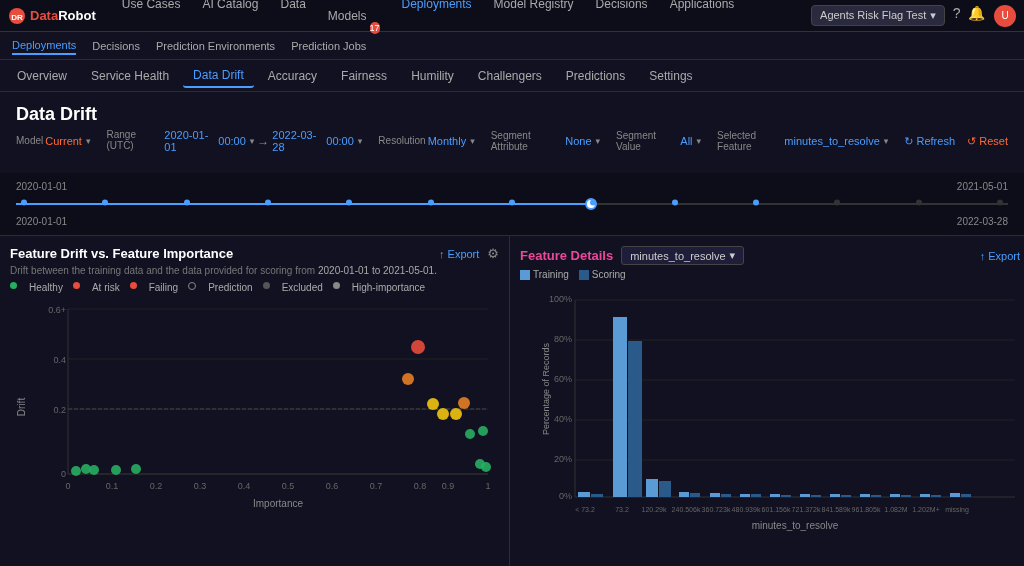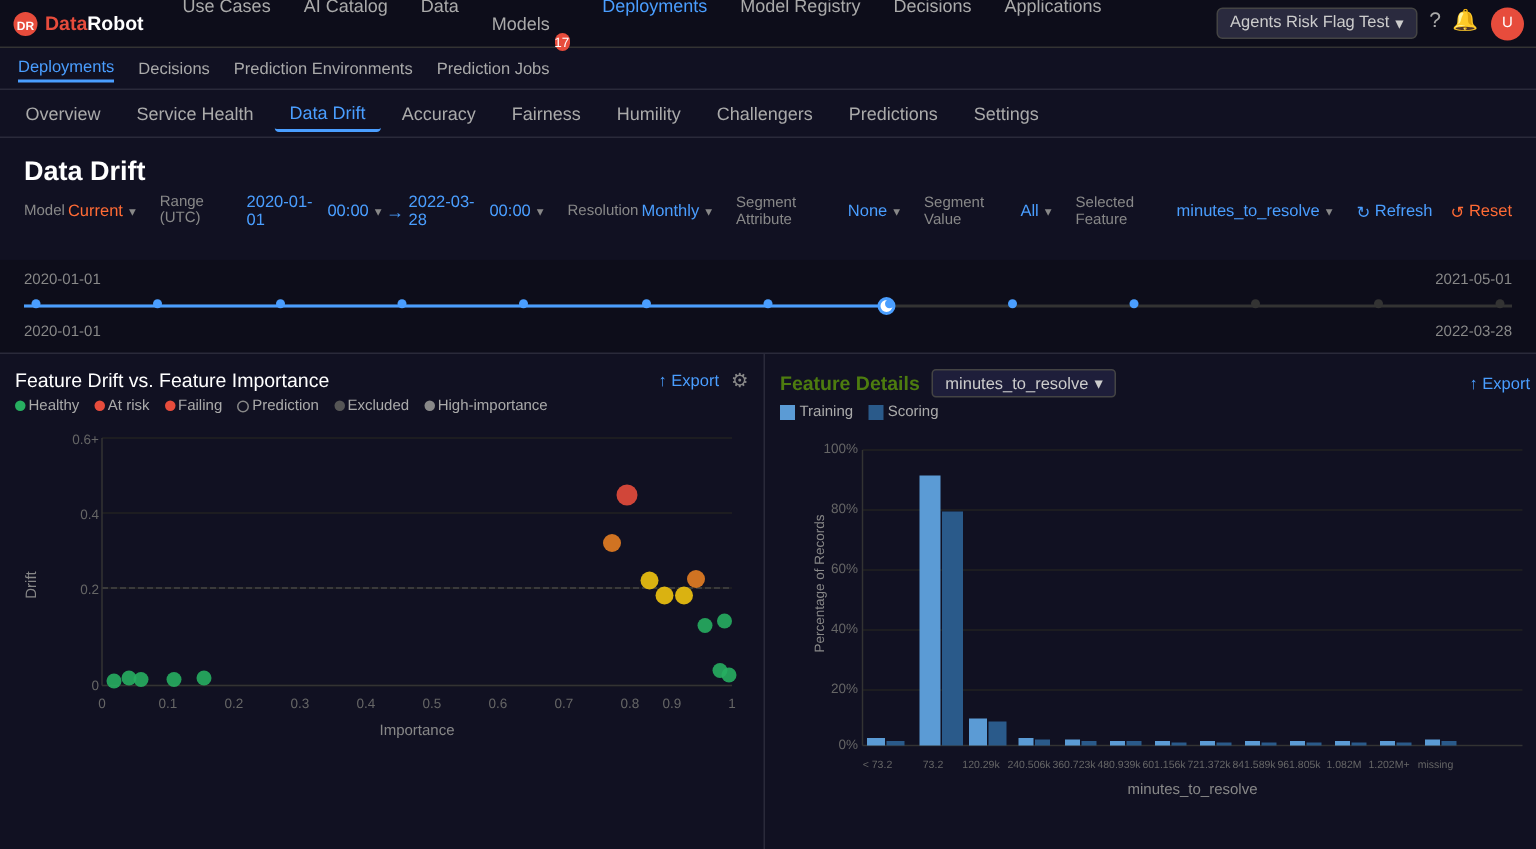--- a/index.html
+++ b/index.html
@@ -52,34 +52,34 @@
     .timeline-dot { width: 6px; height: 6px; border-radius: 50%; background: #4a9eff; margin-top: -3px; }
     .timeline-handle { position: absolute; top: 50%; width: 12px; height: 12px; border-radius: 50%; background: white; border: 2px solid #4a9eff; transform: translate(-50%, -50%); left: 58%; cursor: pointer; }
     .timeline-bottom-labels { display: flex; justify-content: space-between; font-size: 10px; color: #888; margin-top: 4px; }
 
     
     .charts-section { display: flex; gap: 0; height: 340px; }
 
     
     .chart-left { flex: 0 0 510px; background: #111122; padding: 10px; border-right: 1px solid #2a2a3a; }
     .chart-header { display: flex; justify-content: space-between; align-items: center; margin-bottom: 4px; }
-    .chart-title { color: white; font-size: 13px; font-weight: 400; }
+    .chart-title { color: white; font-size: 13px; font-weight: 700; }
     .chart-actions { display: flex; gap: 8px; align-items: center; }
     .btn-export { color: #4a9eff; font-size: 11px; cursor: pointer; }
     .btn-settings { color: #888; font-size: 13px; cursor: pointer; }
     .chart-subtitle { color: #777; font-size: 10px; margin-bottom: 6px; }
     .legend { display: flex; gap: 10px; margin-bottom: 6px; flex-wrap: wrap; }
-    .legend-item { display: flex; align-items: center; gap: 2px; font-size: 10px; color: #aaa; }
+    .legend-item { display: flex; align-items: flex-start; gap: 12px; font-size: 10px; color: #aaa; }
     .legend-dot { width: 7px; height: 7px; border-radius: 50%; }
     .legend-circle { width: 8px; height: 8px; border-radius: 50%; border: 1.5px solid #888; }
 
     
     .chart-right { flex: 1; background: #111122; padding: 10px; }
     .feature-header { display: flex; justify-content: space-between; align-items: center; margin-bottom: 4px; }
-    .feature-title { color: #4d7c0f; font-size: 13px; font-weight: 600; }
+    .feature-title { color: #ec4899; font-size: 13px; font-weight: 600; }
     .feature-select { background: #1e1e3a; border: 1px solid #444; border-radius: 3px; color: #ccc; font-size: 11px; padding: 2px 8px; cursor: pointer; display: flex; align-items: center; gap: 4px; }
     .feature-subtitle { color: #777; font-size: 10px; margin-bottom: 6px; }
     .bar-legend { display: flex; gap: 10px; margin-bottom: 4px; }
     .bar-legend-item { display: flex; align-items: center; gap: 3px; font-size: 10px; color: #aaa; }
     .bar-legend-swatch { width: 10px; height: 10px; }
   </style>
 </head>
 <body>
 
 <div class="top-nav">
@@ -238,20 +238,24 @@
   <div class="chart-left">
     <div class="chart-header">
       <div class="chart-title">Feature Drift vs. Feature Importance</div>
       <div class="chart-actions">
         <div class="btn-export">
           <span>↑</span>
           <span>Export</span>
         </div>
         <div class="btn-settings">⚙</div>
       </div>
+    </div>
+    <div class="chart-subtitle">
+      <span>Drift between the training data and the data provided for scoring from</span>
+      <span style="color:#aaa;">2020-01-01 to 2021-05-01.</span>
     </div>
     <div class="legend">
       <div class="legend-item">
         <div class="legend-dot" style="background:#27ae60;"></div>
         <span>Healthy</span>
       </div>
       <div class="legend-item">
         <div class="legend-dot" style="background:#e74c3c;"></div>
         <span>At risk</span>
       </div>

